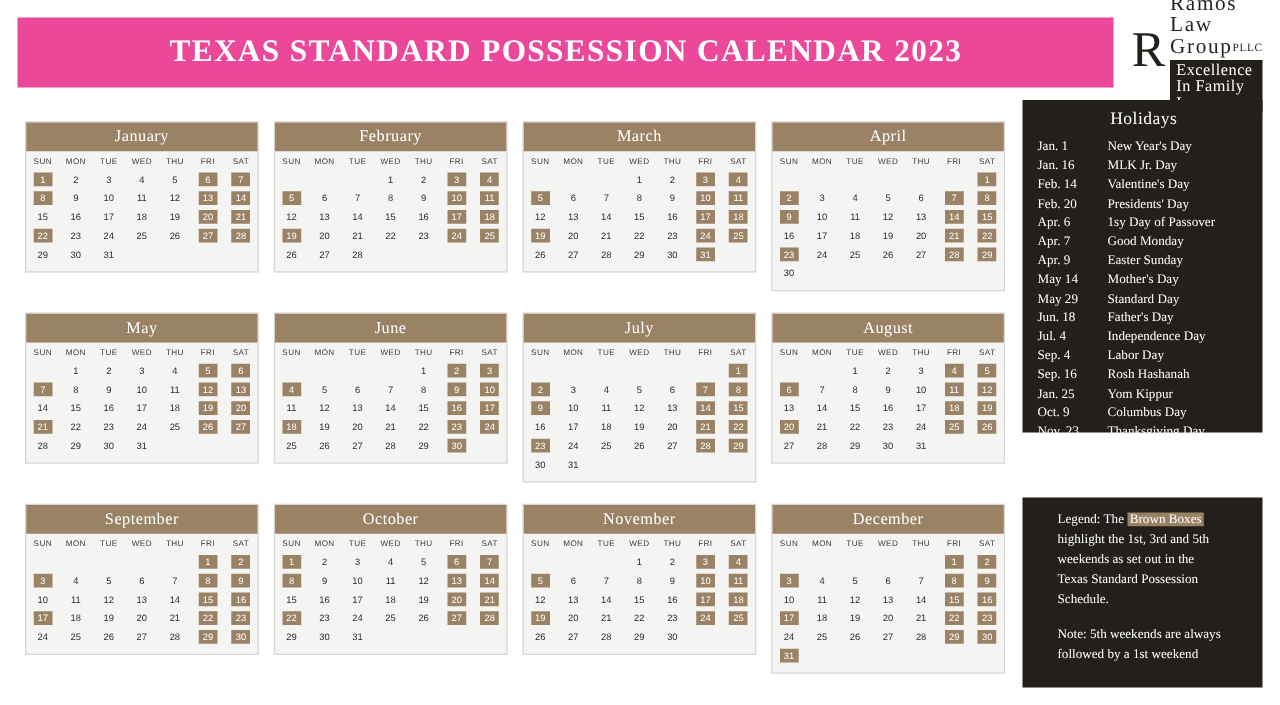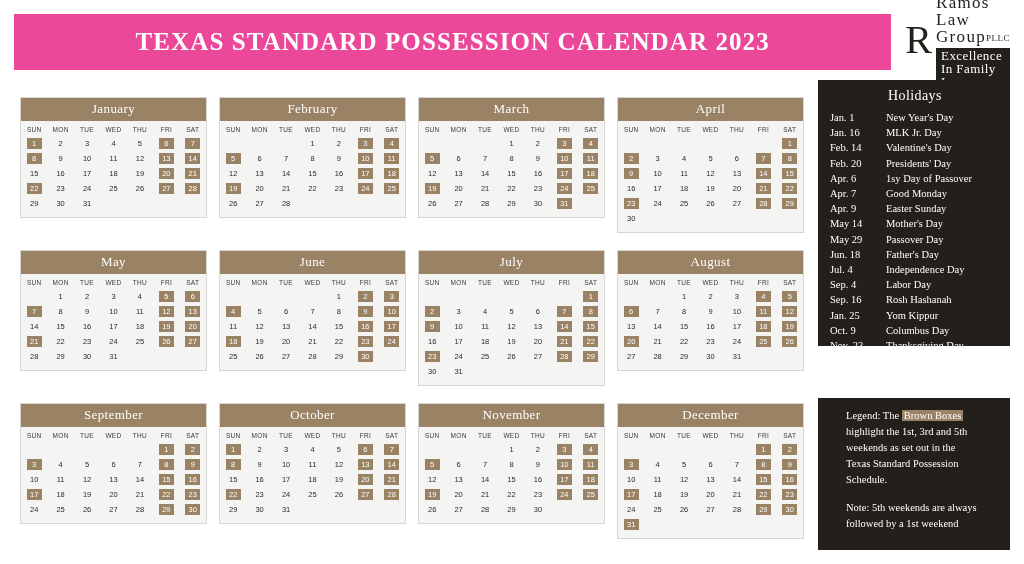--- a/index.html
+++ b/index.html
@@ -1040,21 +1040,21 @@
         <div class="hol-row">
           <span class="hol-date">Apr. 9</span>
           <span class="hol-name">Easter Sunday</span>
         </div>
         <div class="hol-row">
           <span class="hol-date">May 14</span>
           <span class="hol-name">Mother's Day</span>
         </div>
         <div class="hol-row">
           <span class="hol-date">May 29</span>
-          <span class="hol-name">Passover Day</span>
+          <span class="hol-name">Standard Day</span>
         </div>
         <div class="hol-row">
           <span class="hol-date">Jun. 18</span>
           <span class="hol-name">Father's Day</span>
         </div>
         <div class="hol-row">
           <span class="hol-date">Jul. 4</span>
           <span class="hol-name">Independence Day</span>
         </div>
         <div class="hol-row">

